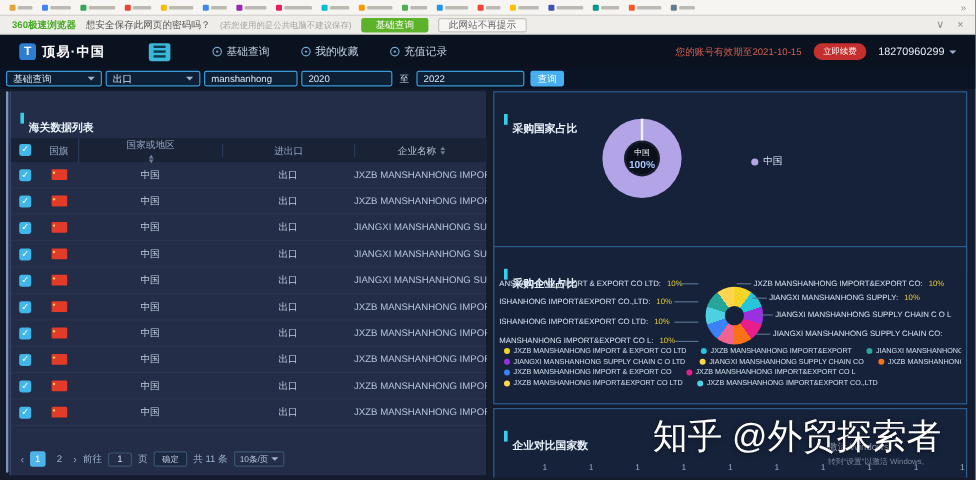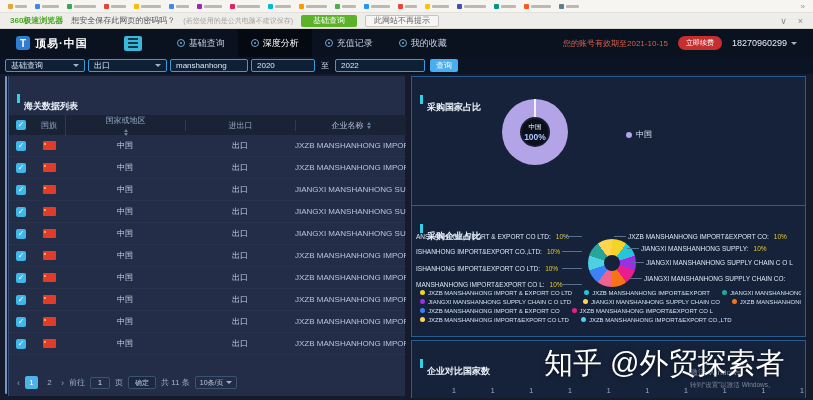--- a/index.html
+++ b/index.html
@@ -36,21 +36,21 @@
   .expiry{color:#d4604e;font-size:8px;}
   .renew{background:#c62f2f;color:#fff;font-size:7px;border-radius:7px;padding:2px 8px;border:none;}
   .phone-wrap{display:flex;align-items:center;gap:4px;cursor:pointer;}
   .phone{color:#e6edf5;font-size:9px;}
   .caret-down{width:0;height:0;border-left:3px solid transparent;border-right:3px solid transparent;border-top:3.5px solid #9fb2cc;display:inline-block;}
 
   
   .filter-bar{position:absolute;top:57px;left:0;width:813px;height:17px;background:#0b1424;display:flex;align-items:center;gap:3px;padding-left:5px;}
   .field{height:13px;background:#0d2036;border:1px solid #3c9bd6;border-radius:2px;display:flex;align-items:center;color:#dbe7f3;font-size:8px;padding:0 5px;}
   .field.select{justify-content:space-between;cursor:pointer;}
-  .w1{width:80px;}.w2{width:79px;}.w3{width:78px;}.w4{width:64px;}.w5{width:90px;}
+  .w1{width:80px;}.w2{width:79px;}.w3{width:78px;}.w4{width:76px;}.w5{width:90px;}
   input.field{outline:none;}
   .to-label{color:#cfdcea;font-size:8px;margin:0 3px;}
   .btn-search{width:28px;height:13px;background:#47aef2;border:none;border-radius:2px;color:#fff;font-size:8px;line-height:13px;padding:0;margin-left:2px;cursor:pointer;}
 
   .scroll-strip{position:absolute;left:5px;top:76px;width:2px;height:318px;background:#7e93b8;border-radius:1px;}
 
   
   .left-panel{position:absolute;left:8px;top:76px;width:397px;height:320px;background:#232d47;border-left:1px solid #35507a;}
   .ptitle{display:flex;align-items:center;gap:4px;padding:7px 0 0 8px;}
   .ptitle .bar{width:3px;height:9px;background:#35d0e8;}
@@ -215,31 +215,27 @@
     <div class="hamburger">
         <i></i>
         <i></i>
         <i></i>
       </div>
     <nav id="main-nav">
         <div class="nav-item">
           <span class="nav-ico"></span>
           <span>基础查询</span>
         </div>
-        <div class="nav-item active">
+        <div class="nav-item">
           <span class="nav-ico"></span>
-          <span>深度分析</span>
+          <span>我的收藏</span>
         </div>
         <div class="nav-item">
           <span class="nav-ico"></span>
           <span>充值记录</span>
-        </div>
-        <div class="nav-item">
-          <span class="nav-ico"></span>
-          <span>我的收藏</span>
         </div>
       </nav>
     <div class="hdr-right">
       <span class="expiry">您的账号有效期至2021-10-15</span>
       <button class="renew">立即续费</button>
       <span class="phone-wrap">
         <span class="phone">18270960299</span>
         <i class="caret-down"></i>
       </span>
     </div>

